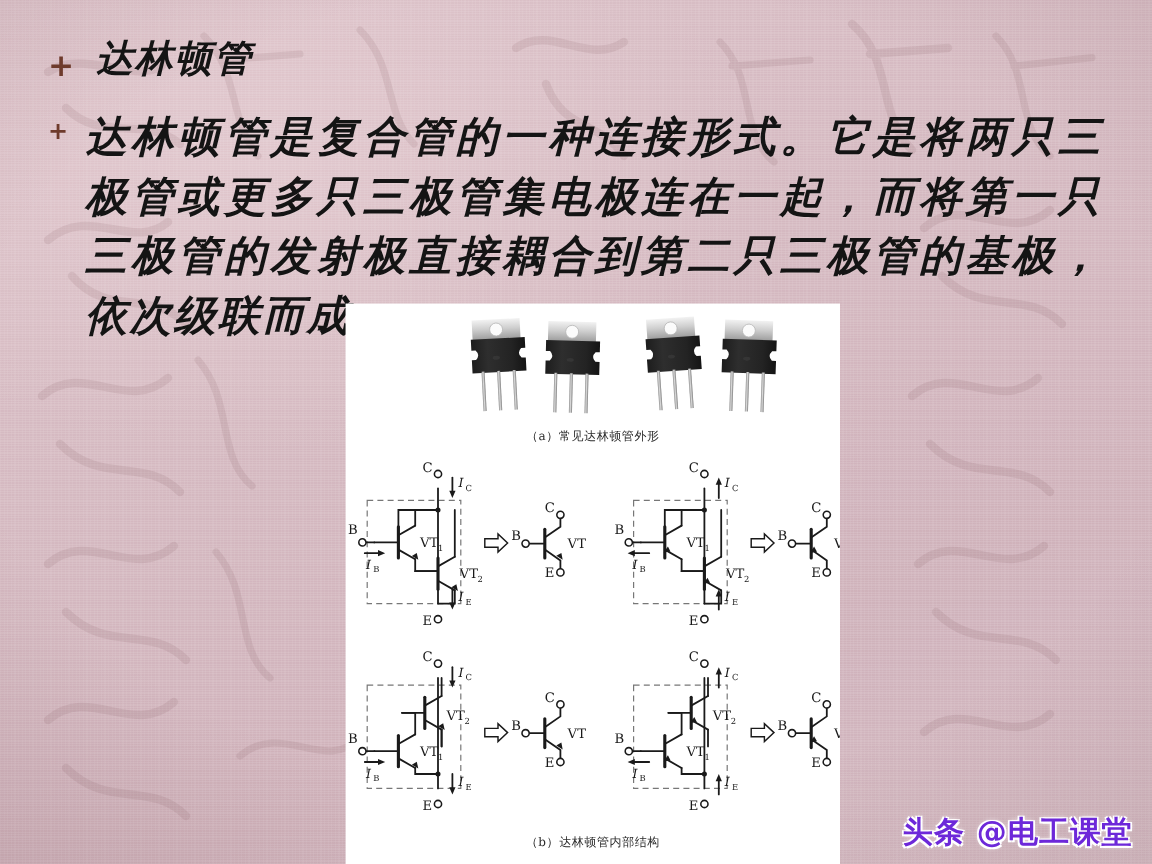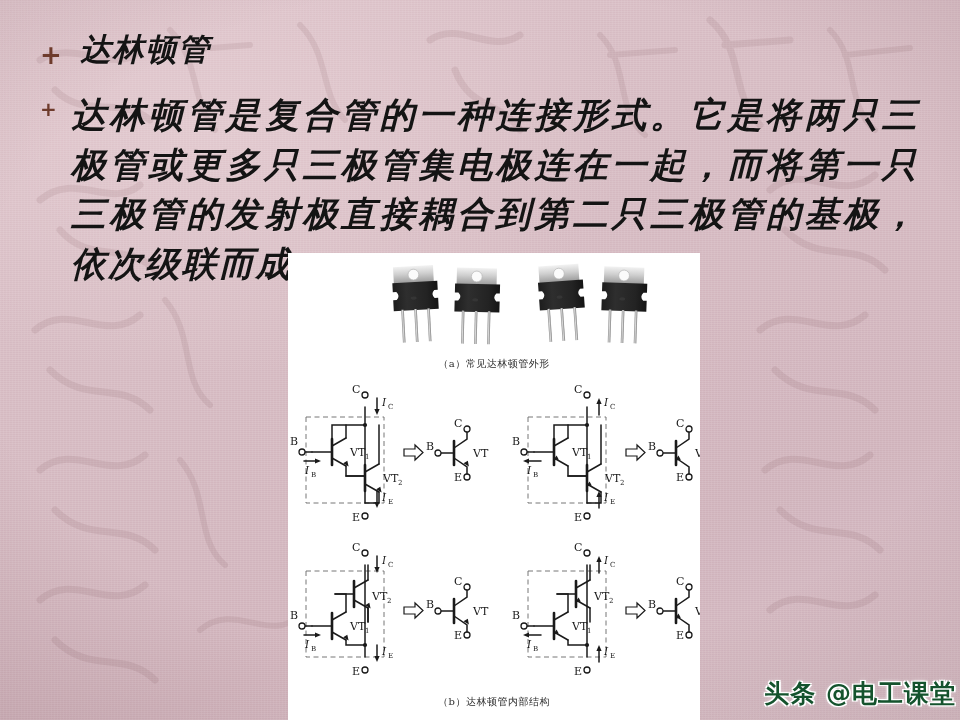--- a/index.html
+++ b/index.html
@@ -64,23 +64,23 @@
     font-family:"DejaVu Serif","Liberation Serif",serif;
     font-size:10px;color:#2b2b2b;letter-spacing:.5px;
   }
   #cap-a{top:104px;}
   #cap-b{top:688px;text-align:center;}
   #circuits{position:absolute;left:0;top:122px;width:434px;height:318px;}
   #cap-b{top:442px;}
 
   
   #watermark{
-    position:absolute;right:4px;bottom:10px;
+    position:absolute;right:16px;bottom:10px;
     font-family:"DejaVu Sans","Liberation Sans",sans-serif;
-    font-size:25px;font-weight:700;color:#14532d;
+    font-size:25px;font-weight:700;color:#6d28d9;
     letter-spacing:1px;
     text-shadow:
       -1.4px -1.4px 0 #fff, 1.4px -1.4px 0 #fff,
       -1.4px  1.4px 0 #fff, 1.4px  1.4px 0 #fff,
       0 0 4px rgba(255,255,255,.9);
     user-select:none;
   }
 </style>
 </head>
 <body>

